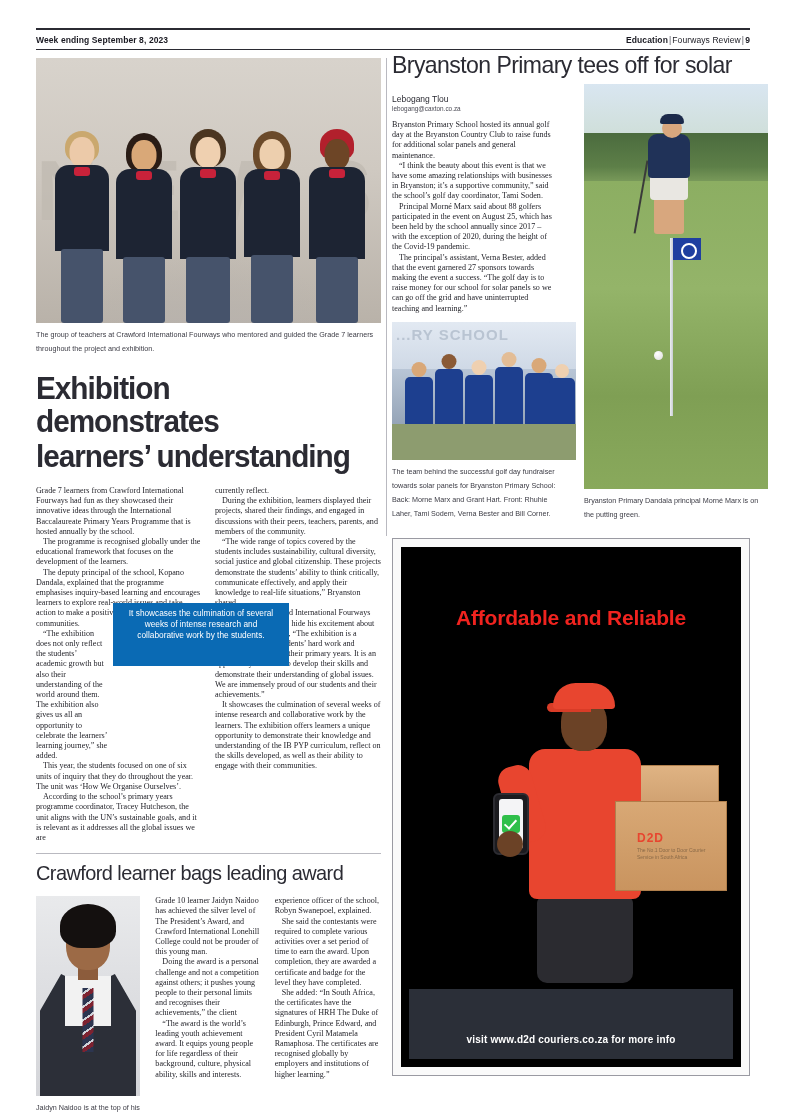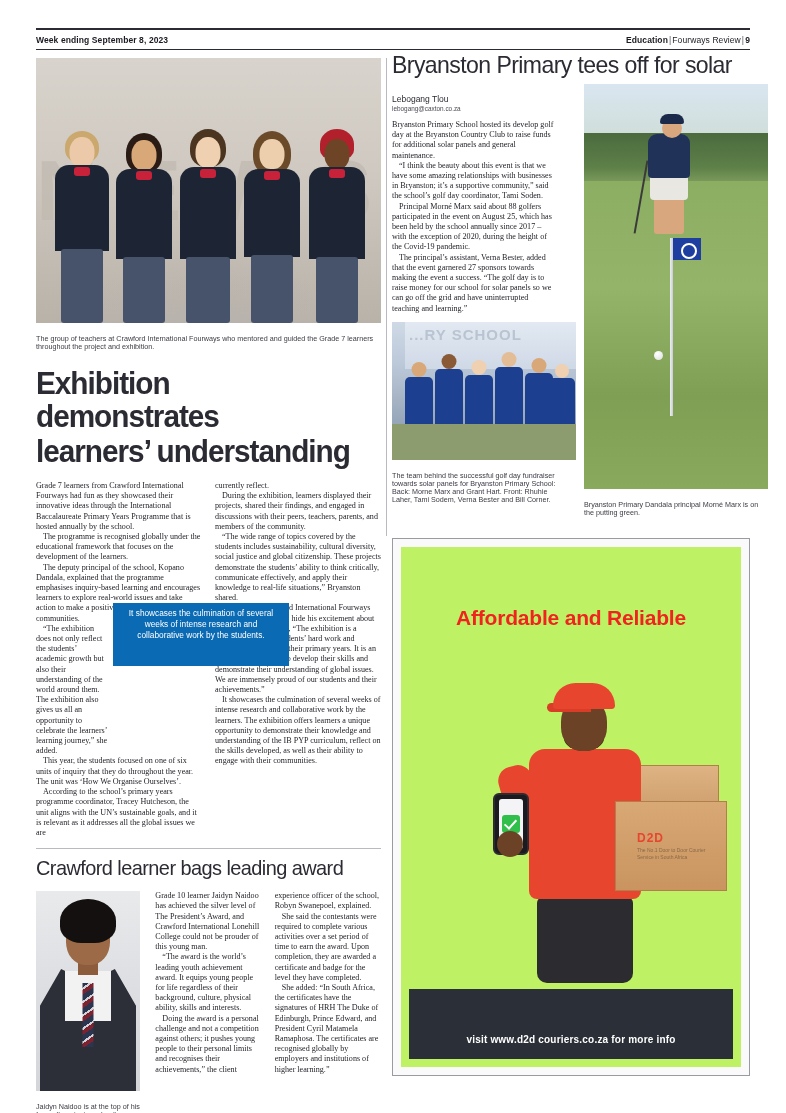--- a/index.html
+++ b/index.html
@@ -139,21 +139,21 @@
   .golfer-cap{position:absolute;left:28px;top:2px;width:24px;height:10px;border-radius:8px 8px 2px 2px;background:#1b2a4a;}
   .golfer-shorts{position:absolute;left:18px;top:62px;width:38px;height:26px;background:#e9e7e2;border-radius:4px;}
   .golfer-legs{position:absolute;left:22px;top:86px;width:30px;height:36px;background:#d8a77e;border-radius:3px;}
   .golfer-club{position:absolute;left:8px;top:48px;width:2px;height:74px;background:#3a3a3a;transform:rotate(10deg);}
 
   
   .photo-team {
     width: 184px; height: 138px;
     background: linear-gradient(to bottom,#cfd9e6 0%,#bcc9d9 30%,#7f8fa4 100%);
   }
-  .team-banner{position:absolute;top:0;left:13px;right:0;height:34%;
+  .team-banner{position:absolute;top:0;left:0;right:0;height:34%;
     background:linear-gradient(to bottom,#e2e9f2,#cfd9e6);}
   .team-banner-text{position:absolute;top:4px;left:4px;right:4px;
     font-family:"Liberation Sans",sans-serif;font-weight:bold;font-size:15px;
     color:#b9c4d2;letter-spacing:1px;white-space:nowrap;overflow:hidden;}
   .team-ground{position:absolute;bottom:0;left:0;right:0;height:26%;background:#8d9c6f;}
   .team-person{position:absolute;bottom:26%;}
   .tp-head{position:absolute;left:50%;transform:translateX(-50%);border-radius:50%;}
   .tp-body{position:absolute;left:50%;transform:translateX(-50%);background:#1d3f8f;border-radius:5px 5px 0 0;}
 
   
@@ -173,21 +173,21 @@
     width:96px;height:122px;background:#2c2f38;
     clip-path: polygon(0 30%,22% 0,38% 6%,50% 26%,62% 6%,78% 0,100% 30%,100% 100%,0 100%);}
   .st-tie{position:absolute;left:50%;top:92px;transform:translateX(-50%);
     width:11px;height:64px;background:repeating-linear-gradient(-35deg,#2c3550 0 5px,#7e2230 5px 9px,#cfd2d8 9px 11px);}
 
   
   .ad {
     position:absolute; left:392px; top:538px; width:358px; height:538px;
     border:1px solid #9a9aa2; background:#fafafa; overflow:hidden;
   }
-  .ad-inner{position:absolute;inset:8px;background:#bef264;overflow:hidden;}
+  .ad-inner{position:absolute;inset:8px;background:#000000;overflow:hidden;}
   .ad-headline{
     position:absolute;top:58px;left:0;right:0;text-align:center;
     font-family:"Liberation Sans",sans-serif;font-weight:bold;
     font-size:21px;line-height:26px;color:#f0231f;letter-spacing:-0.2px;
   }
   .ad-figure{position:absolute;left:0;right:0;bottom:64px;height:350px;}
   .courier-head{position:absolute;left:160px;top:44px;width:46px;height:54px;
     background:#6b4226;border-radius:46% 46% 44% 44%;}
   .courier-cap{position:absolute;left:152px;top:30px;width:62px;height:26px;
     background:#e8452f;border-radius:26px 26px 4px 4px;}
@@ -226,22 +226,22 @@
     display:flex;align-items:flex-end;justify-content:center;padding-bottom:14px;
   }
   .ad-footer-text{
     font-family:"Liberation Sans",sans-serif;font-weight:bold;font-size:10px;color:#ffffff;
     letter-spacing:0.2px;
   }
 
   
   .caption {
     font-family:"Liberation Sans", sans-serif;
-    font-size:7.2px; line-height:8px; color:#3b3b44;
-    padding-top:12px;
+    font-size:7.2px; line-height:14px; color:#3b3b44;
+    padding-top:5px;
   }
 
   h1.headline {
     font-family:"Liberation Sans", sans-serif;
     font-weight:bold;
     font-size:32px;
     line-height:33px;
     letter-spacing:-1.1px;
     color:#2b2b33;
     transform: scaleX(0.93);
@@ -404,43 +404,43 @@
           <div class="st-shirt"></div>
           <div class="st-tie"></div>
           <div class="st-neck"></div>
           <div class="st-head"></div>
           <div class="st-hair"></div>
         </div>
         <div class="caption">Jaidyn Naidoo is at the top of his form after winning a leading award.</div>
       </div>
       <div class="col-narrow body-text">
         <p class="first">Grade 10 learner Jaidyn Naidoo has achieved the silver level of The President’s Award, and Crawford International Lonehill College could not be prouder of this young man.</p>
+        <p>Doing the award is a personal challenge and not a competition against others; it pushes young people to their personal limits and recognises their achievements,” the client</p>
         <p>“The award is the world’s leading youth achievement award. It equips young people for life regardless of their background, culture, physical ability, skills and interests.</p>
-        <p>Doing the award is a personal challenge and not a competition against others; it pushes young people to their personal limits and recognises their achievements,” the client</p>
       </div>
       <div class="col-narrow body-text">
         <p class="first">experience officer of the school, Robyn Swanepoel, explained.</p>
         <p>She said the contestants were required to complete various activities over a set period of time to earn the award. Upon completion, they are awarded a certificate and badge for the level they have completed.</p>
         <p>She added: “In South Africa, the certificates have the signatures of HRH The Duke of Edinburgh, Prince Edward, and President Cyril Matamela Ramaphosa. The certificates are recognised globally by employers and institutions of higher learning.”</p>
       </div>
     </div>
   </div>
 
   <div class="pullquote">It showcases the culmination of several weeks of intense research and collaborative work by the students.</div>
 
   <div class="right-col">
 
     <h2 class="story-head-right">Bryanston Primary tees off for solar</h2>
 
     <div class="right-photos" style="margin-top:6px;">
       <div class="right-text-col">
         <div class="byline-name">Lebogang Tlou</div>
         <div class="byline-mail">lebogang@caxton.co.za</div>
         <div class="body-text" style="margin-top:8px;">
-          <p class="first">Bryanston Primary School hosted its develop golf day at the Bryanston Country Club to raise funds for additional solar panels and general maintenance.</p>
+          <p class="first">Bryanston Primary School hosted its annual golf day at the Bryanston Country Club to raise funds for additional solar panels and general maintenance.</p>
           <p>“I think the beauty about this event is that we have some amazing relationships with businesses in Bryanston; it’s a supportive community,” said the school’s golf day coordinator, Tami Soden.</p>
           <p>Principal Morné Marx said about 88 golfers participated in the event on August 25, which has been held by the school annually since 2017 – with the exception of 2020, during the height of the Covid-19 pandemic.</p>
           <p>The principal’s assistant, Verna Bester, added that the event garnered 27 sponsors towards making the event a success. “The golf day is to raise money for our school for solar panels so we can go off the grid and have uninterrupted teaching and learning.”</p>
         </div>
 
         <div class="photo photo-team" style="margin-top:8px;">
           <div class="team-banner">
             <div class="team-banner-text">...RY SCHOOL</div>
           </div>
           <div class="team-ground"></div>

